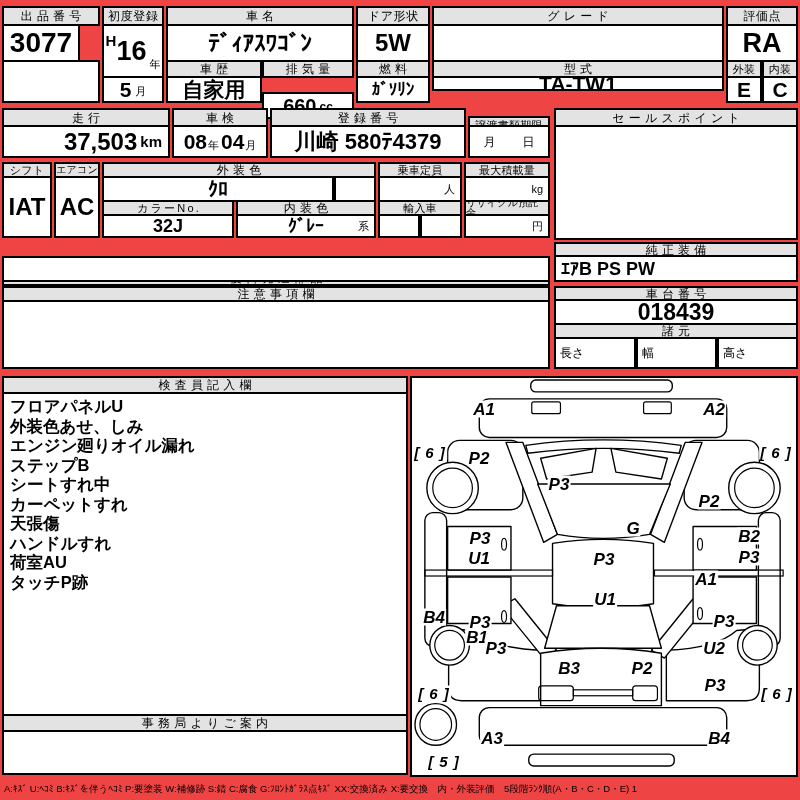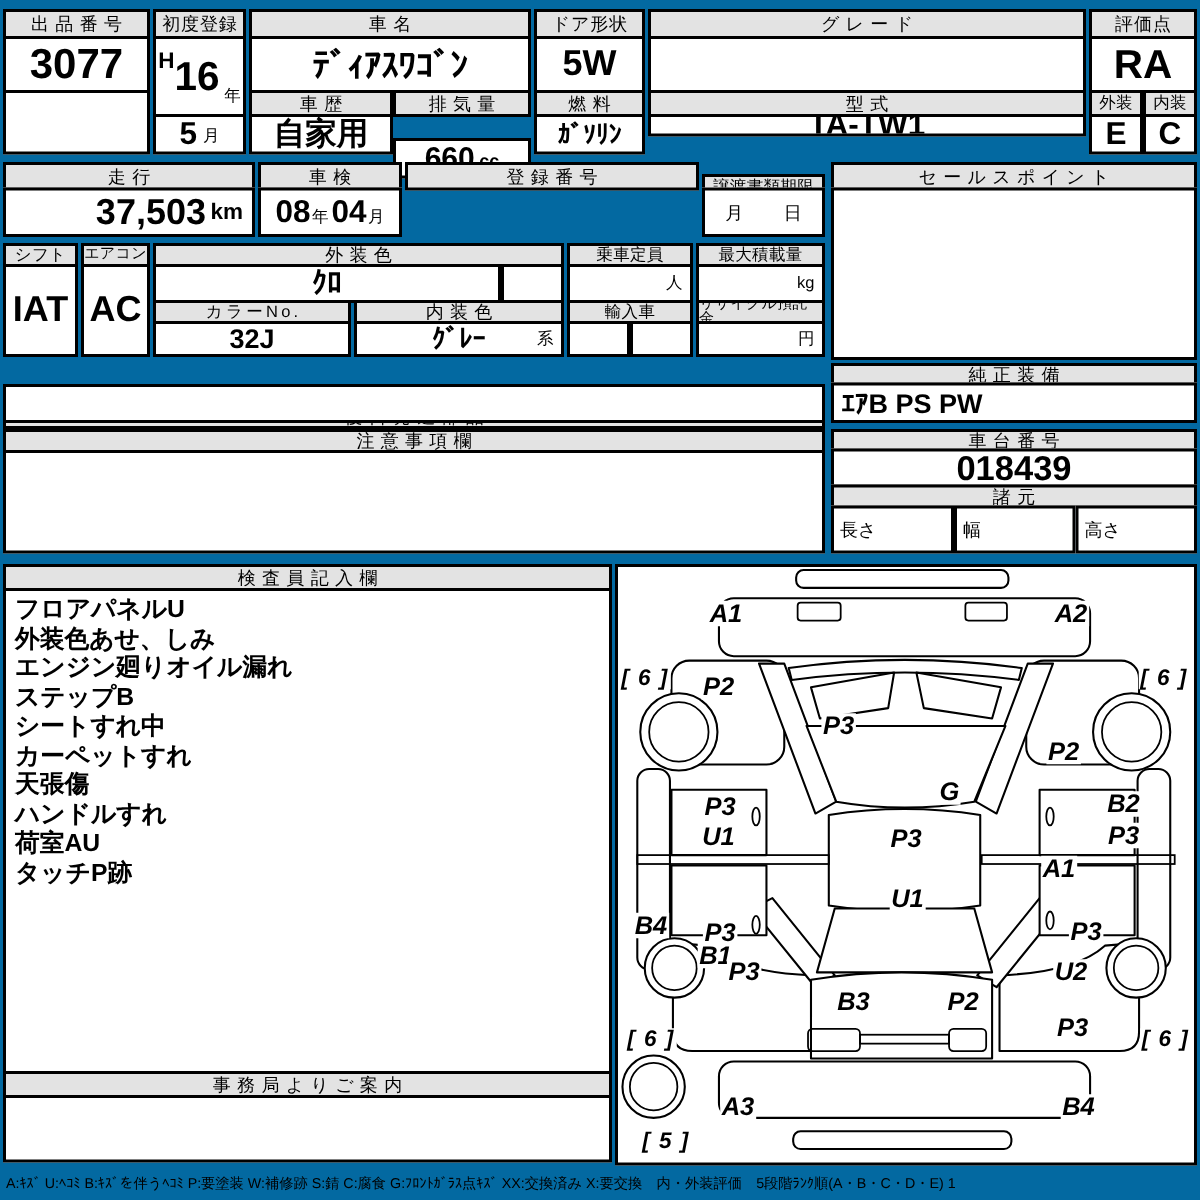--- a/index.html
+++ b/index.html
@@ -1,17 +1,17 @@
 <!DOCTYPE html>
 <html><head>
 <meta charset="utf-8">
 <style>
   html,body{margin:0;padding:0;background:#fff;}
   body{font-family:"Liberation Sans","DejaVu Sans",sans-serif;color:#000;}
-  #sheet{position:relative;width:800px;height:800px;background:#0369a1;overflow:hidden;}
+  #sheet{position:relative;width:800px;height:800px;background:#ef4444;overflow:hidden;}
   .c{position:absolute;box-sizing:border-box;border:2px solid #000;background:#fff;
      display:flex;align-items:center;justify-content:center;overflow:hidden;line-height:1;}
   .hd{background:#e3e3e3;font-size:12px;letter-spacing:.35em;text-indent:.35em;font-weight:400;}
   .hd.t{letter-spacing:.02em;text-indent:0;font-size:11px;}
   .v{font-weight:700;font-size:18px;}
   .left{justify-content:flex-start;}
   .right{justify-content:flex-end;}
   .unit{font-size:12px;font-weight:700;margin-left:3px;}
   .sm{font-size:11px;font-weight:400;}
   
@@ -26,21 +26,21 @@
   .legend{position:absolute;font-size:9.5px;letter-spacing:0;white-space:nowrap;}
   .shape{fill:#fff;stroke:#000;stroke-width:1.4;stroke-linejoin:round;}
   .shapeln{fill:none;stroke:#000;stroke-width:1.2;}
 </style>
 </head>
 <body>
 
 <div id="sheet">
 
   <div class="c hd" style="left:2px;top:6px;width:98px;height:20px;">出品番号</div>
-  <div class="c v" style="left:2px;top:24px;width:98px;height:38px;font-size:28px;">3077</div>
+  <div class="c v" style="left:2px;top:24px;width:78px;height:38px;font-size:28px;">3077</div>
   <div class="c" style="left:2px;top:60px;width:98px;height:43px;"></div>
 
   <div class="c hd" style="left:102px;top:6px;width:62px;height:20px;letter-spacing:.05em;text-indent:.05em;">初度登録</div>
   <div class="c" style="left:102px;top:24px;width:62px;height:54px;">
     <span class="v" style="font-size:15px;align-self:flex-start;margin-top:7px;">H</span>
     <span class="v" style="font-size:27px;">16</span>
     <span class="sm" style="align-self:flex-end;margin-bottom:6px;margin-left:3px;">年</span>
   </div>
   <div class="c" style="left:102px;top:76px;width:62px;height:27px;">
     <span class="v" style="font-size:21px;">5</span>
@@ -80,20 +80,21 @@
     <span class="unit" style="font-size:15px;">km</span>
   </div>
   <div class="c hd" style="left:172px;top:108px;width:96px;height:19px;">車検</div>
   <div class="c" style="left:172px;top:125px;width:96px;height:33px;">
     <span class="v" style="font-size:21px;">08</span>
     <span class="sm" style="align-self:flex-end;margin:0 2px 5px 1px;">年</span>
     <span class="v" style="font-size:21px;">04</span>
     <span class="sm" style="align-self:flex-end;margin:0 0 5px 1px;">月</span>
   </div>
   <div class="c hd" style="left:270px;top:108px;width:196px;height:19px;">登録番号</div>
+  <div class="c v" style="left:270px;top:125px;width:196px;height:33px;font-size:22px;">川崎 580ﾃ4379</div>
   <div class="c hd t" style="left:468px;top:116px;width:82px;height:19px;">譲渡書類期限</div>
   <div class="c" style="left:468px;top:125px;width:82px;height:33px;justify-content:space-around;font-size:12px;">
     <span>月</span>
     <span>日</span>
   </div>
   <div class="c hd" style="left:554px;top:108px;width:244px;height:19px;">セールスポイント</div>
   <div class="c left" style="left:554px;top:125px;width:244px;height:115px;align-items:flex-start;padding:4px;"></div>
 
   <div class="c hd t" style="left:2px;top:162px;width:50px;height:16px;">シフト</div>
   <div class="c v" style="left:2px;top:176px;width:50px;height:62px;font-size:24px;">IAT</div>

